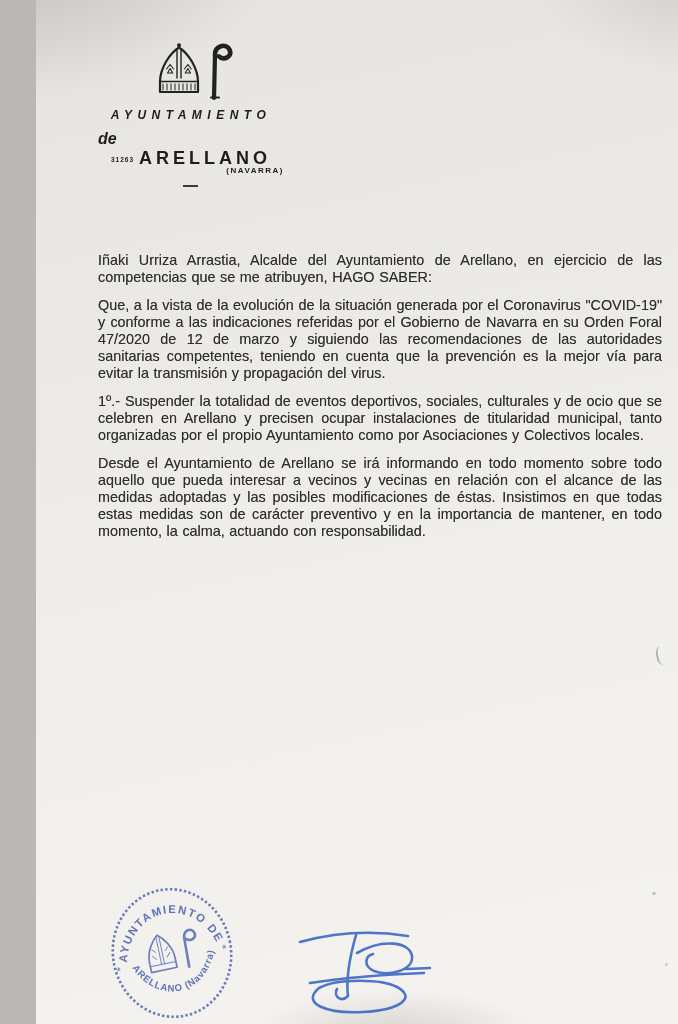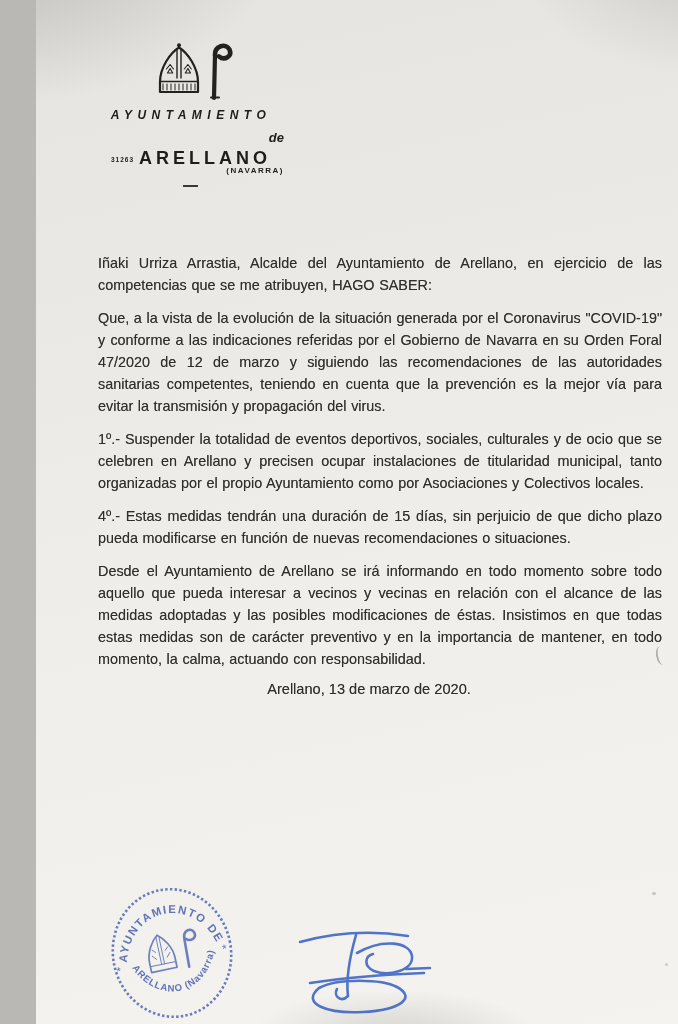--- a/index.html
+++ b/index.html
@@ -19,41 +19,41 @@
     margin-left: 36px;
   }
   
   .letterhead{position:absolute;left:0;top:0;width:100%;}
   .logo{position:absolute;left:116px;top:40px;width:84px;height:62px;}
   .org-name{
     position:absolute;left:62px;top:108px;width:186px;text-align:center;
     font-weight:bold;font-style:italic;font-size:12px;letter-spacing:5.5px;color:#1e1d1b;
   }
   .org-de{
-    position:absolute;left:62px;top:130px;width:186px;text-align:right;
-    font-weight:bold;font-style:italic;font-size:13px;color:#1e1d1b;
+    position:absolute;left:62px;top:130px;width:186px;text-align:left;
+    font-weight:bold;font-style:italic;font-size:16px;color:#1e1d1b;
   }
   .org-line3{
     position:absolute;left:62px;top:148px;width:186px;text-align:center;color:#1e1d1b;white-space:nowrap;
   }
   .org-cp{font-weight:bold;font-size:6.5px;letter-spacing:1px;vertical-align:2px;margin-right:5px;}
   .org-town{font-weight:bold;font-size:18px;letter-spacing:4px;}
   .org-prov{
     position:absolute;left:62px;top:166px;width:186px;text-align:right;
     font-weight:bold;font-size:8px;letter-spacing:1.5px;color:#1e1d1b;
   }
   .org-dash{position:absolute;left:147px;top:185px;width:15px;height:2px;background:#3a3936;}
   
   .doc-body{position:absolute;left:62px;right:52px;top:252px;}
   .doc-title{
     font-size:25px;font-weight:bold;letter-spacing:1.5px;text-align:center;
     margin:0 0 17px 0;color:#1b1a18;
   }
   .doc-body p{
-    font-size:14.4px;line-height:22px;text-align:justify;margin:0 0 11px 0;
+    font-size:14.4px;line-height:17px;text-align:justify;margin:0 0 11px 0;
     word-spacing:0.6px;color:#2f2e2b;text-shadow:0 0 0.4px rgba(47,46,43,0.55);
   }
   .dateline{
     text-align:center;padding-right:22px;margin-top:4px;font-size:14.6px;color:#2f2e2b;
     text-shadow:0 0 0.4px rgba(47,46,43,0.55);
   }
   
   .stamp{position:absolute;left:72px;top:884px;width:128px;height:138px;transform:rotate(-12deg);}
   .signature{position:absolute;left:252px;top:926px;width:148px;height:90px;}
   
@@ -93,23 +93,21 @@
       <span class="org-cp">31263</span><span class="org-town">ARELLANO</span>
     </div>
     <div class="org-prov">(NAVARRA)</div>
     <div class="org-dash"></div>
   </div>
 
   <main class="doc-body">
     <p>Iñaki Urriza Arrastia, Alcalde del Ayuntamiento de Arellano, en ejercicio de las competencias que se me atribuyen, HAGO SABER:</p>
     <p>Que, a la vista de la evolución de la situación generada por el Coronavirus "COVID-19" y conforme a las indicaciones referidas por el Gobierno de Navarra en su Orden Foral 47/2020 de 12 de marzo y siguiendo las recomendaciones de las autoridades sanitarias competentes, teniendo en cuenta que la prevención es la mejor vía para evitar la transmisión y propagación del virus.</p>
     <p>1º.- Suspender la totalidad de eventos deportivos, sociales, culturales y de ocio que se celebren en Arellano y precisen ocupar instalaciones de titularidad municipal, tanto organizadas por el propio Ayuntamiento como por Asociaciones y Colectivos locales.</p>
-    <p>4º.- Estas medidas tendrán una duración de 15 días, sin perjuicio de que dicho plazo pueda modificarse en función de nuevas recomendaciones o situaciones.</p>
     <p>Desde el Ayuntamiento de Arellano se irá informando en todo momento sobre todo aquello que pueda interesar a vecinos y vecinas en relación con el alcance de las medidas adoptadas y las posibles modificaciones de éstas. Insistimos en que todas estas medidas son de carácter preventivo y en la importancia de mantener, en todo momento, la calma, actuando con responsabilidad.</p>
-    <div class="dateline">Arellano, 13 de marzo de 2020.</div>
   </main>
 
   <div class="stamp">
     <svg viewBox="0 0 128 138" width="128" height="138">
       <defs>
         <path id="arcTop" d="M 16 84 A 48 55 0 1 1 112 84"></path>
         <path id="arcBot" d="M 21 72 A 46 55 0 0 0 107 72"></path>
       </defs>
       <g fill="none" opacity="0.85" stroke="#5066b2">
         <ellipse cx="64" cy="69" rx="59" ry="64" stroke-width="2.6" stroke-dasharray="2.4 2.3"></ellipse>

